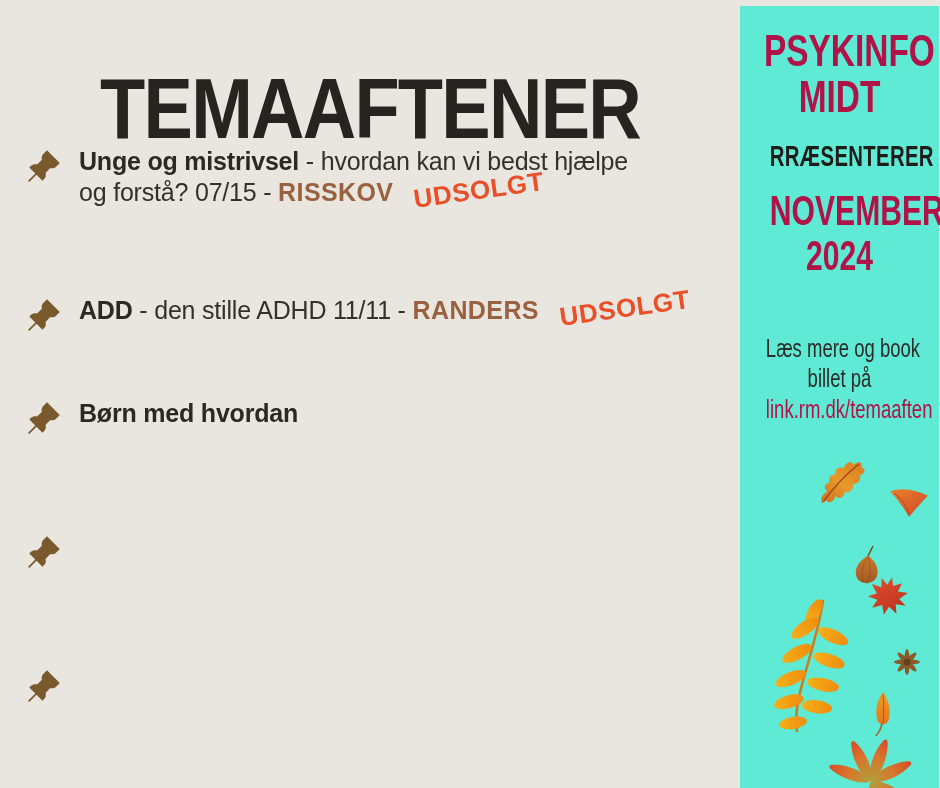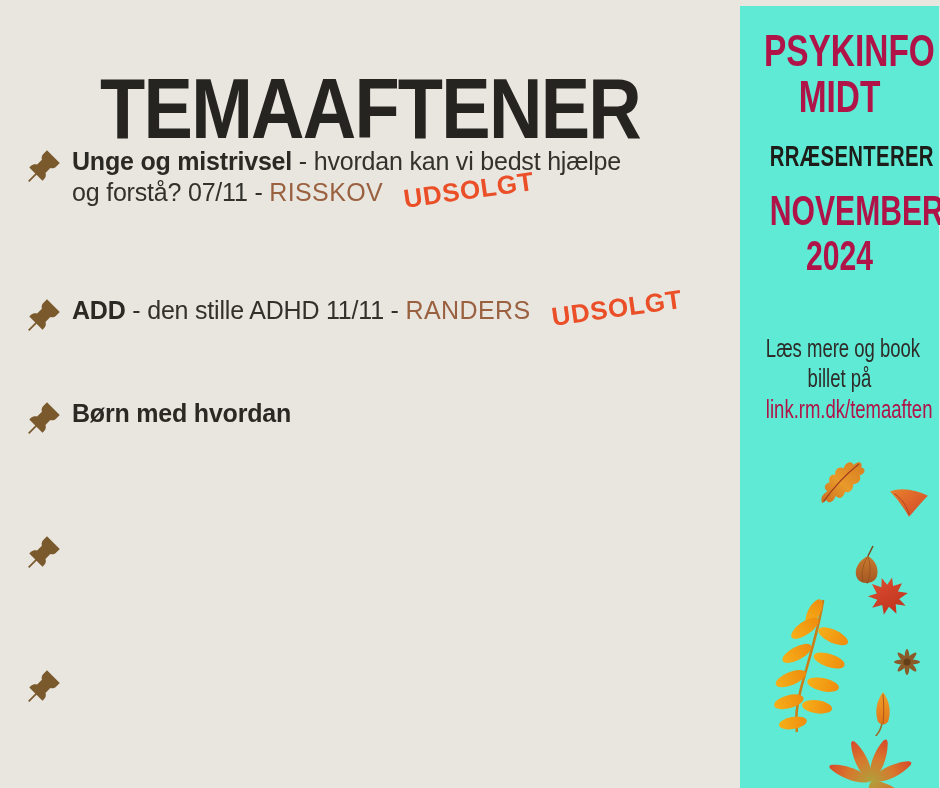--- a/index.html
+++ b/index.html
@@ -9,29 +9,29 @@
     font-family:"Liberation Sans", sans-serif;
   }
   
   .title {
     position:absolute; left:0; top:3px; width:740px;
     text-align:center; font-size:86px; line-height:1.1;
     font-weight:bold; letter-spacing:-2px; color:#262420;
     transform:scaleX(0.86); transform-origin:50% 0; white-space:nowrap;
   }
   .event {
-    position:absolute; left:26px; display:flex; gap:10px; width:700px;
+    position:absolute; left:26px; display:flex; gap:17px; width:700px;
   }
   .pin { flex:0 0 36px; margin-top:2px; }
   .pin svg { width:36px; height:36px; display:block; }
   .event-text {
     font-size:25px; line-height:31px; color:#33312c; letter-spacing:-0.2px;
   }
   .event-text .b { font-weight:bold; color:#2b2924; }
-  .loc { font-weight:normal; color:#9a6140; letter-spacing:0.4px; }
+  .loc { font-weight:bold; color:#9a6140; letter-spacing:0.4px; }
   .soldout {
     display:inline-block; font-weight:bold; color:#ea4f28;
     font-size:26px; letter-spacing:0.6px;
     transform:rotate(-8deg) translateY(7px); transform-origin:left bottom;
     margin-left:22px;
   }
   
   .sidebar {
     position:absolute; left:740px; top:6px; width:199px; height:788px;
     background:#5eead4;
@@ -71,21 +71,21 @@
     <span class="pin">
       <svg viewBox="0 0 24 24">
           <path fill="#7a5a2c" d="M14 1.5 L22.5 10 L20 12.5 C19 13.5 17.5 13.8 16.2 13.4 L13 16.6 C13.5 18 13.2 19.6 12.1 20.7 L11 21.8 L7 17.8 L2.2 22.6 L1.4 21.8 L6.2 17 L2.2 13 L3.3 11.9 C4.4 10.8 6 10.5 7.4 11 L10.6 7.8 C10.2 6.5 10.5 5 11.5 4 Z"></path>
         </svg>
     </span>
     <div class="event-text">
       <div>
         <span class="b">Unge og mistrivsel</span><span> - hvordan kan vi bedst hjælpe</span>
       </div>
       <div>
-        <span>og forstå? 07/11 - </span><span class="loc">RISSKOV</span><span class="soldout">UDSOLGT</span>
+        <span>og forstå? 07/15 - </span><span class="loc">RISSKOV</span><span class="soldout">UDSOLGT</span>
       </div>
     </div>
   </div>
 
   <div class="event" style="top:295px">
     <span class="pin">
       <svg viewBox="0 0 24 24">
           <path fill="#7a5a2c" d="M14 1.5 L22.5 10 L20 12.5 C19 13.5 17.5 13.8 16.2 13.4 L13 16.6 C13.5 18 13.2 19.6 12.1 20.7 L11 21.8 L7 17.8 L2.2 22.6 L1.4 21.8 L6.2 17 L2.2 13 L3.3 11.9 C4.4 10.8 6 10.5 7.4 11 L10.6 7.8 C10.2 6.5 10.5 5 11.5 4 Z"></path>
         </svg>
     </span>

